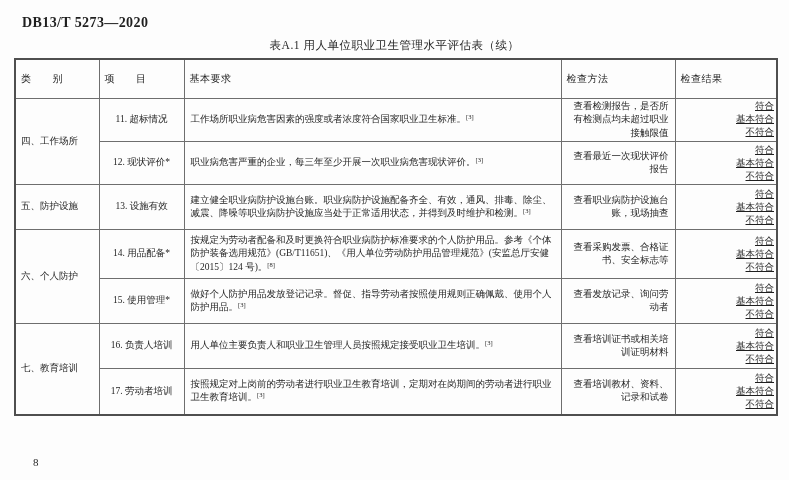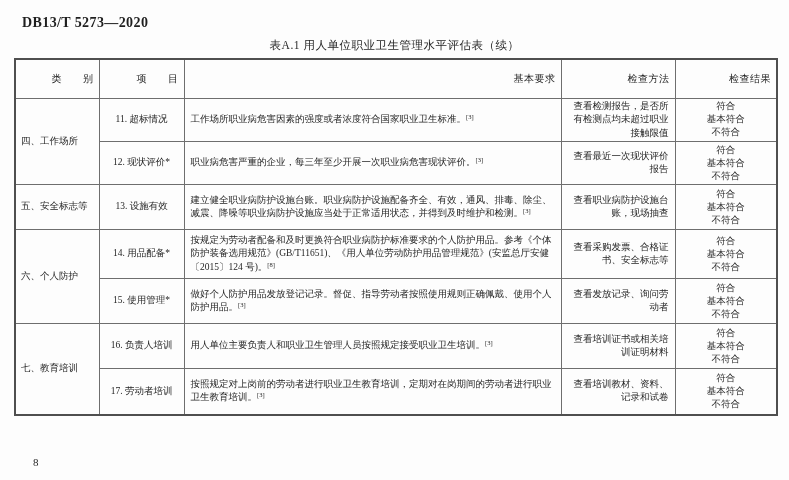--- a/index.html
+++ b/index.html
@@ -28,36 +28,36 @@
   }
   .assessment th, .assessment td {
     border: 1px solid #6e6e6e;
     padding: 1px 5px;
     font-size: 9.5px;
     line-height: 13.5px;
     vertical-align: middle;
     overflow: hidden;
   }
   .assessment thead th {
-    font-weight: 400; text-align: right; font-size: 10px;
+    font-weight: 400; text-align: left; font-size: 10px;
     letter-spacing: 0.5px;
   }
   tr.hdr   { height: 39px; }
   tr.r11   { height: 43px; }
   tr.r12   { height: 43px; }
   tr.r13   { height: 45px; }
   tr.r14   { height: 49px; }
   tr.r15   { height: 45px; }
   tr.r16   { height: 45px; }
   tr.r17   { height: 46px; }
   td.category { text-align: left; }
   td.item     { text-align: center; }
   td.req      { text-align: left; padding: 1px 6px; }
   td.method   { text-align: right; padding: 1px 6px; }
-  td.result   { text-align: center; padding: 0 2px; }
+  td.result   { text-align: right; padding: 0 2px; text-decoration: underline; }
   td.result div { line-height: 13px; }
   sup.ref { font-size: 6.5px; line-height: 0; vertical-align: 3px; letter-spacing: 0; }
   .page-number {
     position: absolute; left: 33px; top: 456px;
     font-size: 11px;
   }
 </style>
 </head>
 <body>
 
@@ -97,21 +97,21 @@
       <td class="item">12. 现状评价*</td>
       <td class="req"><span>职业病危害严重的企业，每三年至少开展一次职业病危害现状评价。</span><sup class="ref">[3]</sup></td>
       <td class="method">查看最近一次现状评价报告</td>
       <td class="result">
         <div>符合</div>
         <div>基本符合</div>
         <div>不符合</div>
       </td>
     </tr>
     <tr class="r13">
-      <td class="category">五、安全标志等</td>
+      <td class="category">五、防护设施</td>
       <td class="item">13. 设施有效</td>
       <td class="req"><span>建立健全职业病防护设施台账。职业病防护设施配备齐全、有效，通风、排毒、除尘、减震、降噪等职业病防护设施应当处于正常适用状态，并得到及时维护和检测。</span><sup class="ref">[3]</sup></td>
       <td class="method">查看职业病防护设施台账，现场抽查</td>
       <td class="result">
         <div>符合</div>
         <div>基本符合</div>
         <div>不符合</div>
       </td>
     </tr>
     <tr class="r14">

